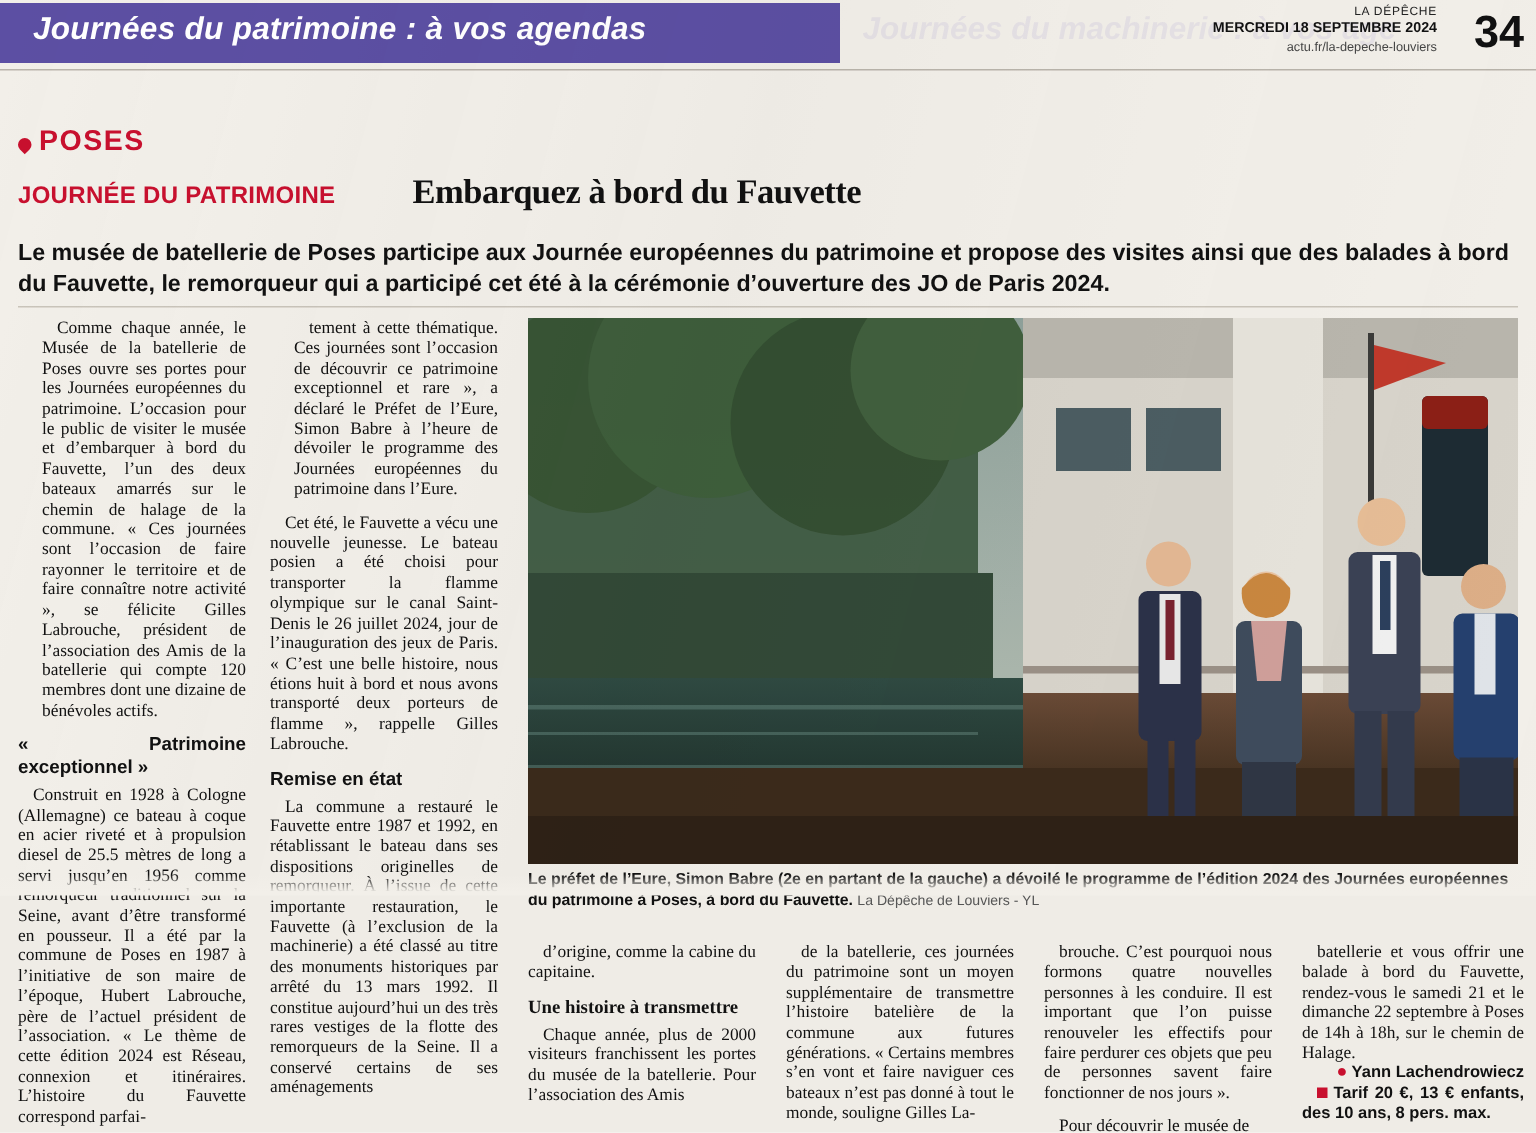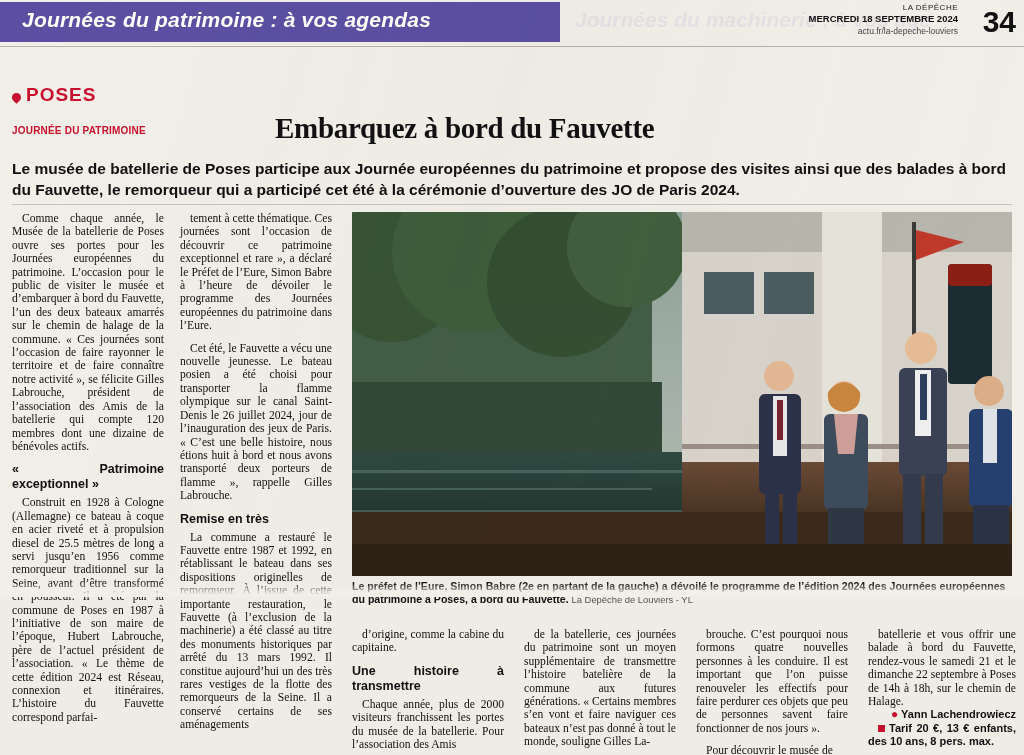--- a/index.html
+++ b/index.html
@@ -62,43 +62,43 @@
   .pin{
     display:inline-block;width:9px;height:9px;margin-right:5px;
     background:#c8102e;border-radius:50% 50% 50% 0;transform:rotate(-45deg);
     position:relative;top:1px;
   }
 
   
   .kicker{
     position:absolute;left:12px;top:122px;width:250px;
     font-family:"Liberation Sans", sans-serif;
-    font-weight:bold;font-size:10px;color:#c8102e;letter-spacing:.2px;
+    font-weight:bold;font-size:16px;color:#c8102e;letter-spacing:.2px;
     line-height:18px;
   }
   .headline{
     position:absolute;left:275px;top:108px;width:740px;
     font-family:"Liberation Serif", serif;
-    font-weight:bold;font-size:29px;color:#111;letter-spacing:-.3px;
+    font-weight:bold;font-size:23px;color:#111;letter-spacing:-.3px;
     line-height:40px;
   }
   .standfirst{
     position:absolute;left:12px;top:158px;width:1000px;
     font-family:"Liberation Sans", sans-serif;
     font-weight:bold;font-size:15.5px;line-height:21px;color:#111;
   }
   .hr2{position:absolute;left:12px;top:204px;width:1000px;height:1px;background:#c9c4ba;}
 
   
   .col{
     position:absolute;top:212px;width:152px;
     font-size:11.6px;line-height:13.4px;text-align:justify;color:#111;
   }
   .col p{margin:0 0 0 0;text-indent:10px;}
-  .col p.first{text-indent:10px;}
+  .col p.first{text-indent:10px;margin-left:16px;}
   .col .sub{
     font-family:"Liberation Sans", sans-serif;
     font-weight:bold;font-size:12.5px;line-height:15px;color:#111;
     margin:9px 0 4px 0;text-indent:0;
   }
   #col1{left:12px;}
   #col2{left:180px;}
 
   
   .photo{
@@ -113,21 +113,21 @@
   }
   .caption .credit{font-weight:normal;font-size:9.4px;color:#555;}
 
   
   .bcol{
     position:absolute;top:628px;width:152px;
     font-size:11.6px;line-height:13.4px;text-align:justify;color:#111;
   }
   .bcol p{margin:0;text-indent:10px;}
   .bcol .sub{
-    font-family:Liberation Sans, sans-serif;
+    font-family:Liberation Serif, serif;
     font-weight:bold;font-size:12.5px;line-height:15px;color:#111;
     margin:0 0 4px 0;text-indent:0;
   }
   #bcol1{left:352px;}
   #bcol2{left:524px;}
   #bcol3{left:696px;}
   #bcol4{left:868px;width:148px;}
   .byline{
     font-family:"Liberation Sans", sans-serif;
     font-weight:bold;font-size:11px;text-align:right;margin-top:6px;text-indent:0;
@@ -182,21 +182,21 @@
 
   <div class="col" id="col1">
     <p class="first">Comme chaque année, le Musée de la batellerie de Poses ouvre ses portes pour les Journées européennes du patrimoine. L’occasion pour le public de visiter le musée et d’embarquer à bord du Fauvette, l’un des deux bateaux amarrés sur le chemin de halage de la commune. « Ces journées sont l’occasion de faire rayonner le territoire et de faire connaître notre activité », se félicite Gilles Labrouche, président de l’association des Amis de la batellerie qui compte 120 membres dont une dizaine de bénévoles actifs.</p>
     <p class="sub">« Patrimoine exceptionnel »</p>
     <p>Construit en 1928 à Cologne (Allemagne) ce bateau à coque en acier riveté et à propulsion diesel de 25.5 mètres de long a servi jusqu’en 1956 comme remorqueur traditionnel sur la Seine, avant d’être transformé en pousseur. Il a été par la commune de Poses en 1987 à l’initiative de son maire de l’époque, Hubert Labrouche, père de l’actuel président de l’association. « Le thème de cette édition 2024 est Réseau, connexion et itinéraires. L’histoire du Fauvette correspond parfai-</p>
   </div>
 
   <div class="col" id="col2">
     <p class="first">tement à cette thématique. Ces journées sont l’occasion de découvrir ce patrimoine exceptionnel et rare », a déclaré le Préfet de l’Eure, Simon Babre à l’heure de dévoiler le programme des Journées européennes du patrimoine dans l’Eure.</p>
     <p style="margin-top:9px;">Cet été, le Fauvette a vécu une nouvelle jeunesse. Le bateau posien a été choisi pour transporter la flamme olympique sur le canal Saint-Denis le 26 juillet 2024, jour de l’inauguration des jeux de Paris. « C’est une belle histoire, nous étions huit à bord et nous avons transporté deux porteurs de flamme », rappelle Gilles Labrouche.</p>
-    <p class="sub">Remise en très</p>
+    <p class="sub">Remise en état</p>
     <p>La commune a restauré le Fauvette entre 1987 et 1992, en rétablissant le bateau dans ses dispositions originelles de remorqueur. À l’issue de cette importante restauration, le Fauvette (à l’exclusion de la machinerie) a été classé au titre des monuments historiques par arrêté du 13 mars 1992. Il constitue aujourd’hui un des très rares vestiges de la flotte des remorqueurs de la Seine. Il a conservé certains de ses aménagements</p>
   </div>
 
   <div class="photo">
     <svg width="660" height="364" viewBox="0 0 660 364" xmlns="http://www.w3.org/2000/svg">
       <defs>
         <linearGradient id="sky" x1="0" y1="0" x2="0" y2="1">
           <stop offset="0" stop-color="#8fa19b"></stop>
             <stop offset="1" stop-color="#b9c3b7"></stop>
         </linearGradient>

